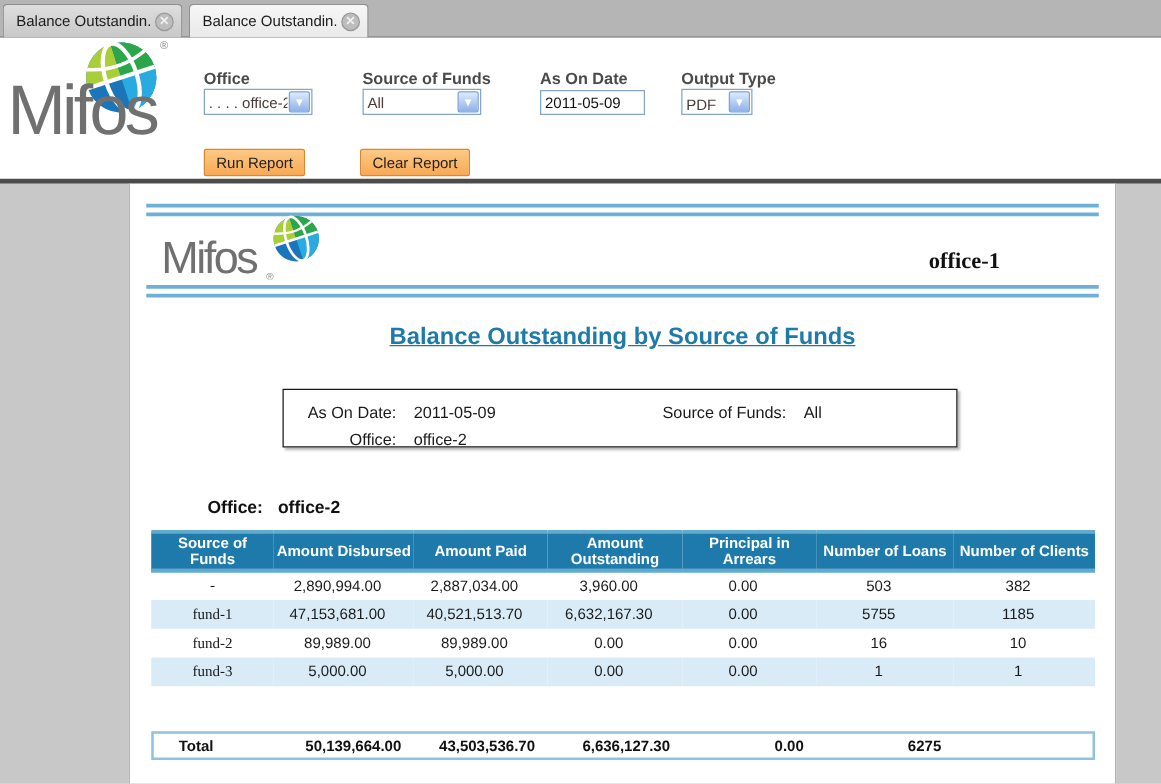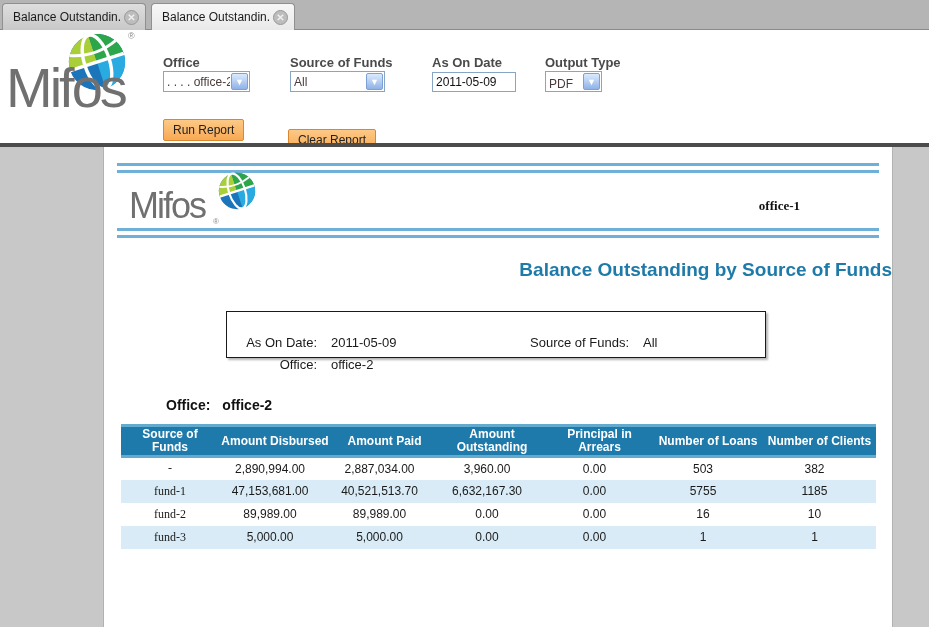--- a/index.html
+++ b/index.html
@@ -47,28 +47,28 @@
   .page { position:absolute; left:103px; top:0; width:790px; height:480px; background:#fff;
           border-left:1px solid #b2b2b2; border-right:1px solid #b2b2b2; }
   .rule { position:absolute; left:13px; width:762px; height:3px; background:#6fb0d8; }
 
   .logo-report { position:absolute; left:25px; top:24px; width:150px; height:58px; }
   .logo-report .logo-text { top:14px; font-size:36px; letter-spacing:-2px; }
   .logo-report .logo-globe-main { left:88px; top:0; }
   .logo-report .logo-reg { left:84px; top:46px; font-size:8px; }
 
   .office1 { position:absolute; right:92px; top:51px; font-family:"Liberation Serif", serif;
-             font-weight:bold; font-size:13px; color:#111; }
-
-  .rpt-title { position:absolute; left:0; top:112px; width:100%; text-align:right;
-               font-size:19px; font-weight:bold; color:#1e7aa8; }
+             font-weight:bold; font-size:18px; color:#111; }
+
+  .rpt-title { position:absolute; left:0; top:112px; width:100%; text-align:center;
+               font-size:19px; font-weight:bold; color:#1e7aa8; text-decoration:underline; }
 
   .info-box { position:absolute; left:122px; top:164px; width:540px; height:47px;
               border:1px solid #1a1a1a; background:#fff; box-shadow:2px 2px 2px #b5b5b5;
-              padding-top:19px; font-size:13px; color:#1a1a1a; }
+              padding-top:6px; font-size:13px; color:#1a1a1a; }
   .info-row { display:grid; grid-template-columns:90px 190px 122px auto; height:22px; align-items:center; }
   .info-lbl { text-align:right; }
   .info-val { padding-left:14px; }
 
   .section-office { position:absolute; left:62px; top:250px; font-size:14px; font-weight:bold; color:#111; }
   .section-office .sep { display:inline-block; width:12px; }
 
   .rpt-table-wrap { position:absolute; left:17px; top:277px; width:755px; }
   table.rpt { border-collapse:collapse; width:755px; table-layout:fixed; }
   table.rpt th { background:#1e7aab; color:#fff; font-size:12px; font-weight:bold;
@@ -136,21 +136,21 @@
     <span class="fld-label" style="left:432px; top:24px;text-align:right;">As On Date</span>
     <input class="xp-input" style="left: 432px; top: 41px;" value="2011-05-09">
 
     <span class="fld-label" style="left:545px; top:24px;">Output Type</span>
     <div class="xp-select" style="left:545px; top:40px; width:57px;align-items:flex-end;">
       <span class="val">PDF</span>
       <span class="xp-arrow">▼</span>
     </div>
 
     <button class="btn" style="left:163px; top:88px;">Run Report</button>
-    <button class="btn" style="left:288px; top:88px;margin-top:10px;">Clear Report</button>
+    <button class="btn" style="left:288px; top:88px;">Clear Report</button>
   </div>
 
   <div class="divider"></div>
 
   <div class="content">
     <div class="page">
 
       <div class="rule" style="top:16px;"></div>
       <div class="rule" style="top:23px;"></div>
 
@@ -252,16 +252,40 @@
                 <td>5,000.00</td>
                 <td>0.00</td>
                 <td>0.00</td>
                 <td>1</td>
                 <td>1</td>
               </tr>
             </tbody>
         </table>
       </div>
 
+      <div class="total-wrap">
+        <table class="total">
+          <colgroup>
+            <col style="width:96px">
+              <col style="width:112px">
+              <col style="width:107px">
+            <col style="width:108px">
+              <col style="width:107px">
+              <col style="width:110px">
+              <col style="width:111px">
+          </colgroup>
+          <tbody>
+              <tr id="total-row-tr">
+                <td class="c0">Total</td>
+                <td>50,139,664.00</td>
+                <td>43,503,536.70</td>
+                <td>6,636,127.30</td>
+                <td>0.00</td>
+                <td>6275</td>
+                <td></td>
+              </tr>
+            </tbody>
+        </table>
+      </div>
 
     </div>
   </div>
 </div>
 
 </body></html>

